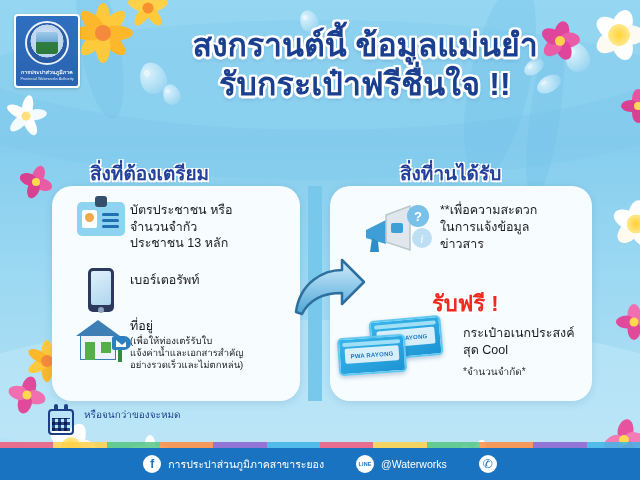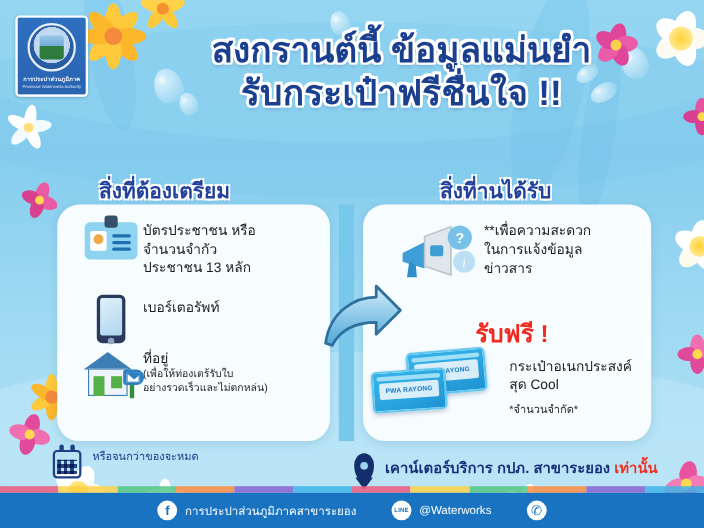--- a/index.html
+++ b/index.html
@@ -426,20 +426,21 @@
           <div class="door"></div>
           <div class="win"></div>
         <div class="post"></div>
           <div class="box"></div>
           <div class="env"></div>
       </div>
     </div>
     <div class="txt">
       <div class="t">ที่อยู่</div>
       <div class="small">(เพื่อให้ท่องเตร้รับใบ</div>
+      <div class="small">แจ้งค่าน้ำและเอกสารสำคัญ</div>
       <div class="small">อย่างรวดเร็วและไม่ตกหล่น)</div>
     </div>
   </div>
 
   <div id="arrow">
     <svg width="76" height="62" viewBox="0 0 76 62">
       <defs>
         <linearGradient id="agr" x1="0" y1="0" x2="0" y2="1">
           <stop offset="0%" stop-color="#d3ecfa"></stop>
             <stop offset="55%" stop-color="#88c6e8"></stop>
@@ -490,24 +491,20 @@
 
   <div id="date-block">
     <div class="cal">
         <div class="grid"></div>
       </div>
     <div class="dtxt">
       <div class="dsub">หรือจนกว่าของจะหมด</div>
     </div>
   </div>
 
-  <div id="place-block">
-    <div class="pin"></div>
-    <div class="ptxt"><span>เคาน์เตอร์บริการ กปภ. สาขาระยอง </span><span class="red">เท่านั้น</span></div>
-  </div>
 
   <div id="confetti">
     <i style="background:#f05a7e"></i>
       <i style="background:#ffd24a"></i>
       <i style="background:#57c785"></i>
     <i style="background:#ff8c42"></i>
       <i style="background:#8a63d2"></i>
       <i style="background:#3fb6e8"></i>
     <i style="background:#f05a7e"></i>
       <i style="background:#ffd24a"></i>

